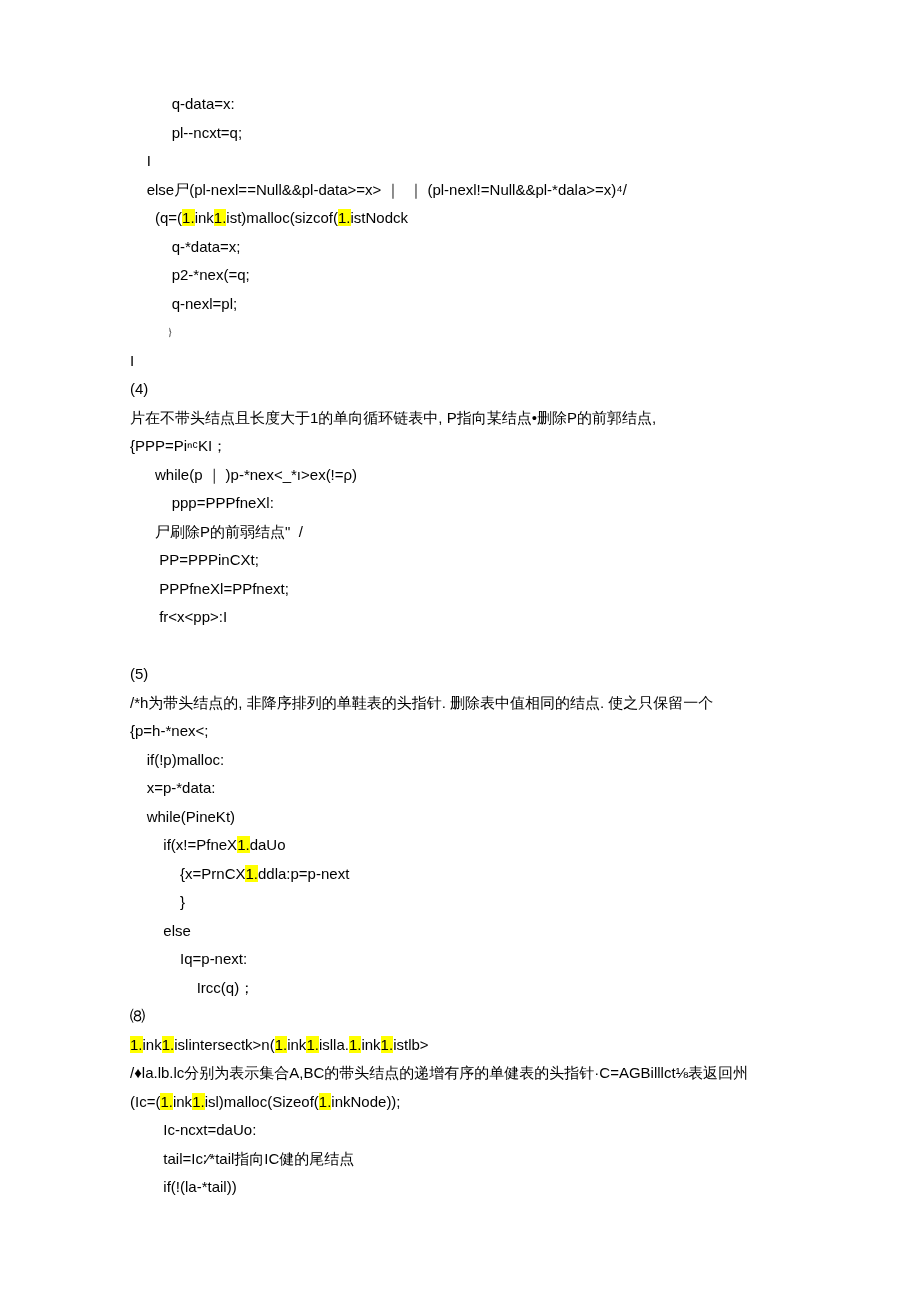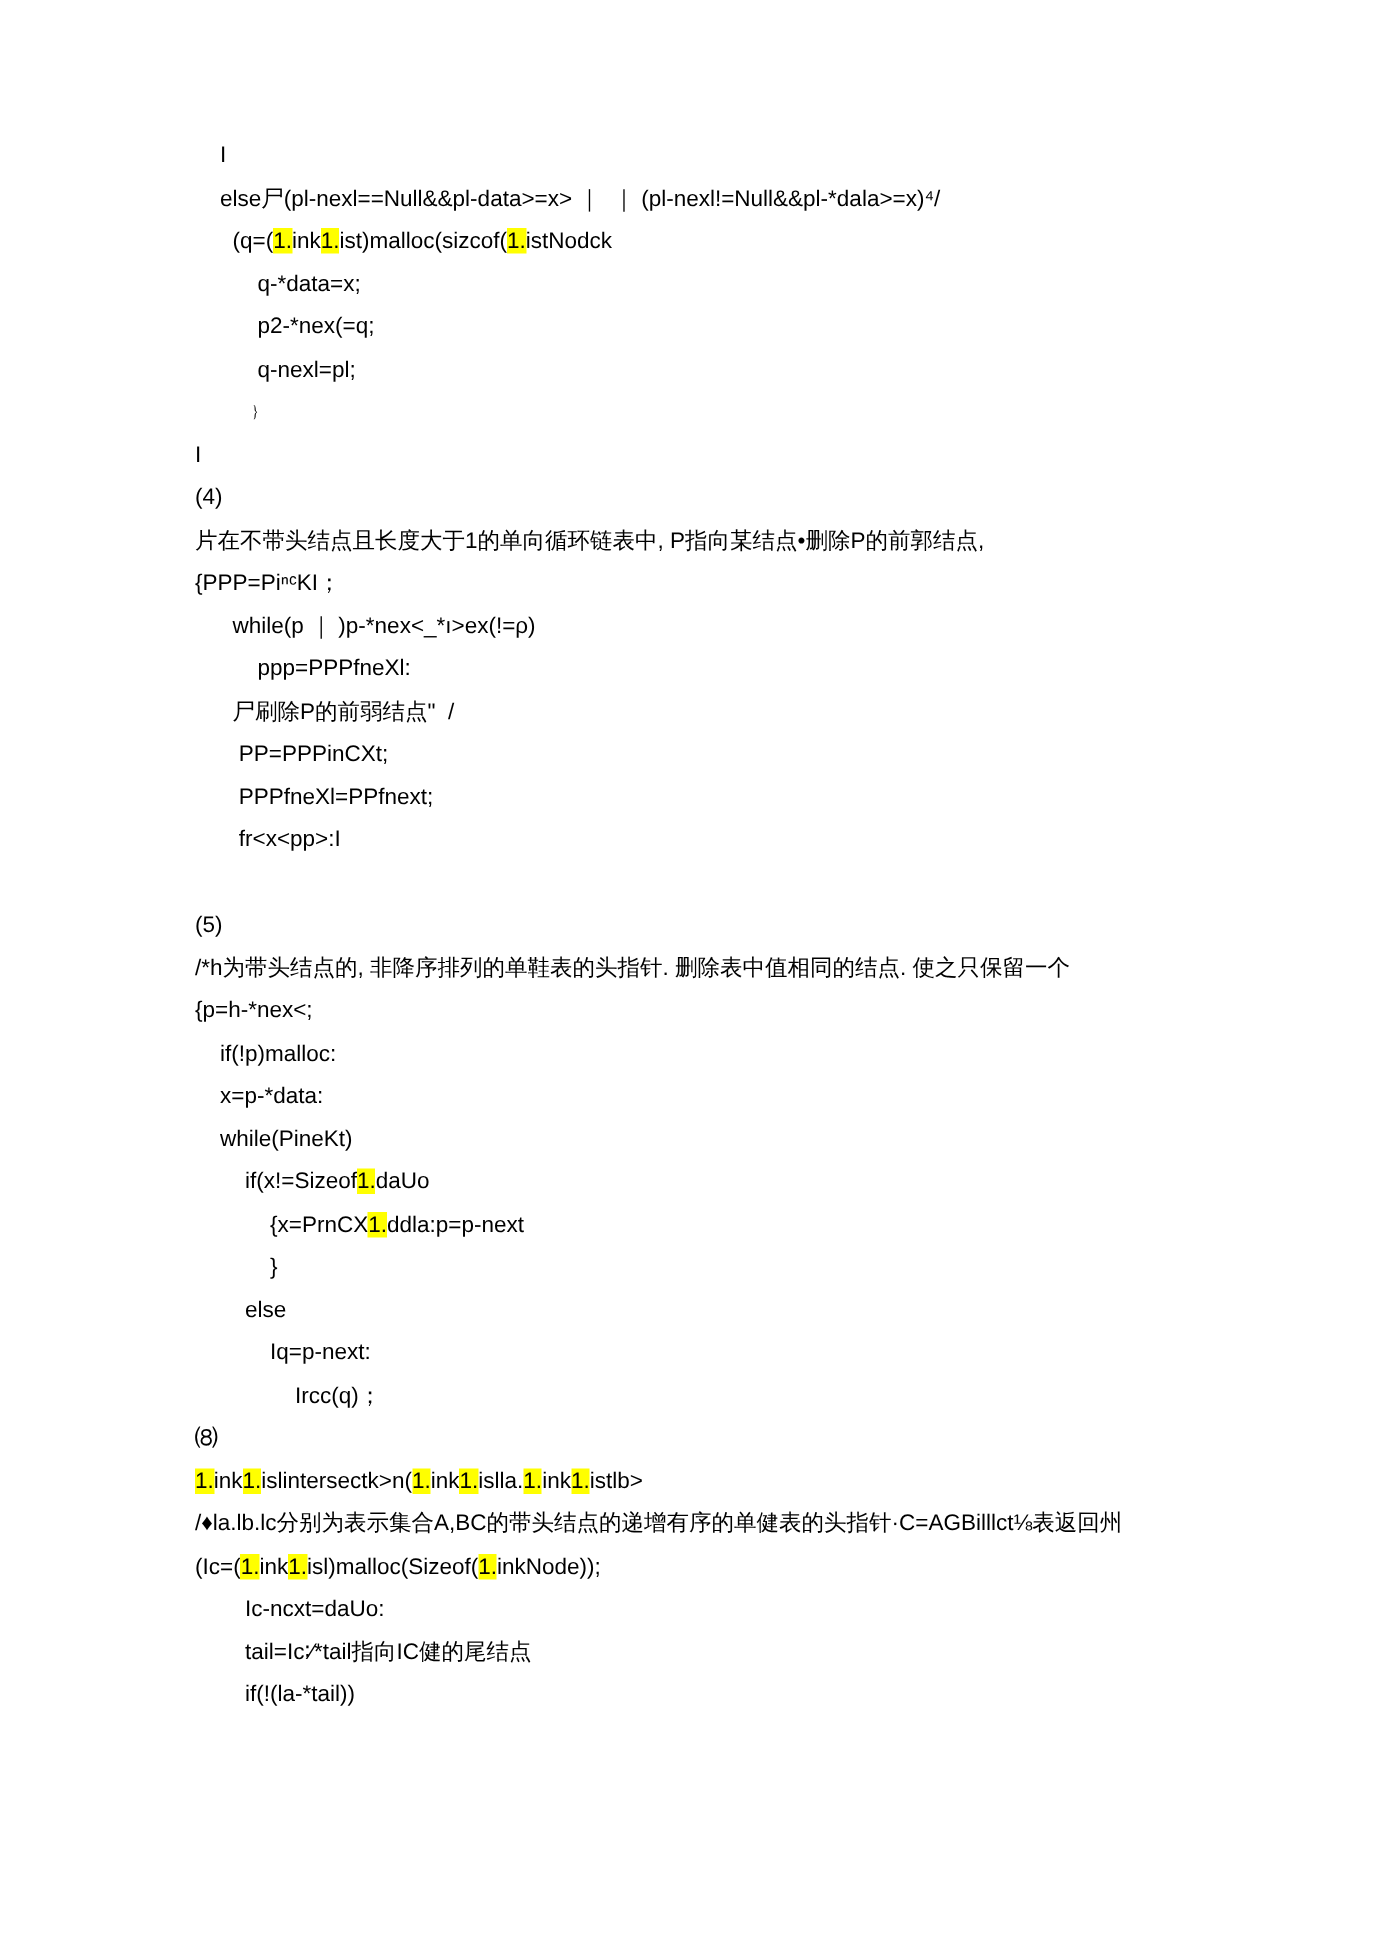--- a/index.html
+++ b/index.html
@@ -22,20 +22,22 @@
   }
   .hl {
     background: #ffff00;
   }
 </style>
 </head>
 <body>
 
 <div class="page">
   <div id="content">
+      <div class="line"><span>          </span><span>q-data=x:</span></div>
+      <div class="line"><span>          </span><span>pl--ncxt=q;</span></div>
       <div class="line"><span>    </span><span>I</span></div>
       <div class="line"><span>    </span><span>else尸(pl-nexl==Null&amp;&amp;pl-data&gt;=x&gt; ｜  ｜ (pl-nexl!=Null&amp;&amp;pl-*dala&gt;=x)⁴/</span></div>
       <div class="line"><span>      </span><span>(q=(</span><span class="hl">1.</span><span>ink</span><span class="hl">1.</span><span>ist)malloc(sizcof(</span><span class="hl">1.</span><span>istNodck</span></div>
       <div class="line"><span>          </span><span>q-*data=x;</span></div>
       <div class="line"><span>          </span><span>p2-*nex(=q;</span></div>
       <div class="line"><span>          </span><span>q-nexl=pl;</span></div>
       <div class="line"><span>        </span><span>﹜</span></div>
       <div class="line"><span>I</span></div>
       <div class="line"><span>(4)</span></div>
       <div class="line"><span>片在不带头结点且长度大于1的单向循环链表中, P指向某结点•删除P的前郭结点,</span></div>
@@ -46,21 +48,21 @@
       <div class="line"><span>      </span><span> PP=PPPinCXt;</span></div>
       <div class="line"><span>      </span><span> PPPfneXl=PPfnext;</span></div>
       <div class="line"><span>      </span><span> fr&lt;x&lt;pp&gt;:I</span></div>
       <div class="line">&nbsp;</div>
       <div class="line"><span>(5)</span></div>
       <div class="line"><span>/*h为带头结点的, 非降序排列的单鞋表的头指针. 删除表中值相同的结点. 使之只保留一个</span></div>
       <div class="line"><span>{p=h-*nex&lt;;</span></div>
       <div class="line"><span>    </span><span>if(!p)malloc:</span></div>
       <div class="line"><span>    </span><span>x=p-*data:</span></div>
       <div class="line"><span>    </span><span>while(PineKt)</span></div>
-      <div class="line"><span>        </span><span>if(x!=Sizeof</span><span class="hl">1.</span><span>daUo</span></div>
+      <div class="line"><span>        </span><span>if(x!=PfneX</span><span class="hl">1.</span><span>daUo</span></div>
       <div class="line"><span>            </span><span>{x=PrnCX</span><span class="hl">1.</span><span>ddla:p=p-next</span></div>
       <div class="line"><span>            </span><span>}</span></div>
       <div class="line"><span>        </span><span>else</span></div>
       <div class="line"><span>            </span><span>Iq=p-next:</span></div>
       <div class="line"><span>                </span><span>Ircc(q)；</span></div>
       <div class="line"><span>⑻</span></div>
       <div class="line"><span class="hl">1.</span><span>ink</span><span class="hl">1.</span><span>islintersectk&gt;n(</span><span class="hl">1.</span><span>ink</span><span class="hl">1.</span><span>islla.</span><span class="hl">1.</span><span>ink</span><span class="hl">1.</span><span>istlb&gt;</span></div>
       <div class="line"><span>/♦la.lb.lc分别为表示集合A,BC的带头结点的递增有序的单健表的头指针·C=AGBilllct⅛表返回州</span></div>
       <div class="line"><span>(Ic=(</span><span class="hl">1.</span><span>ink</span><span class="hl">1.</span><span>isl)malloc(Sizeof(</span><span class="hl">1.</span><span>inkNode));</span></div>
       <div class="line"><span>        </span><span>Ic-ncxt=daUo:</span></div>

